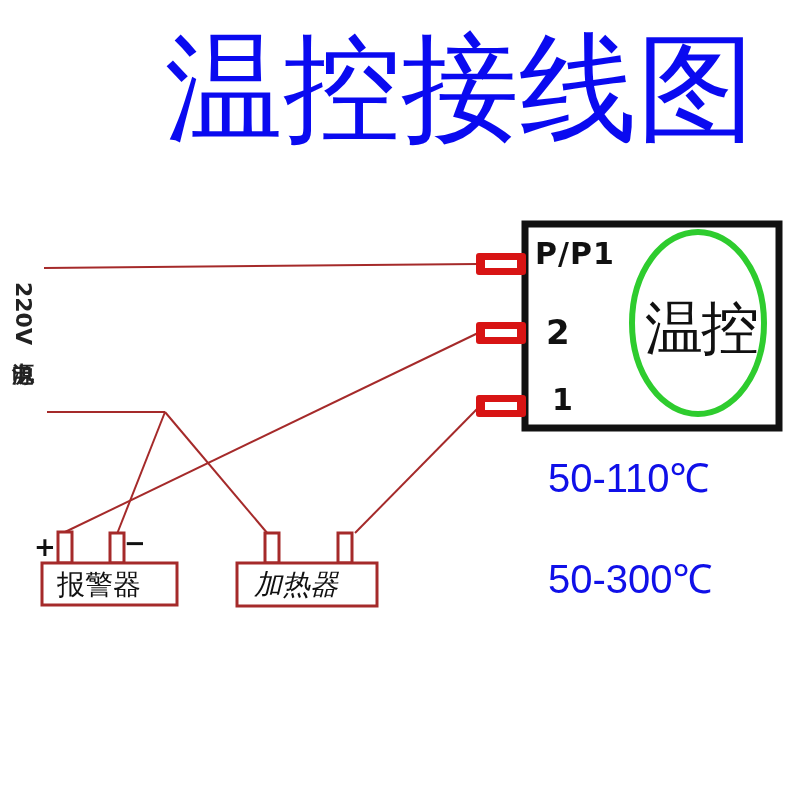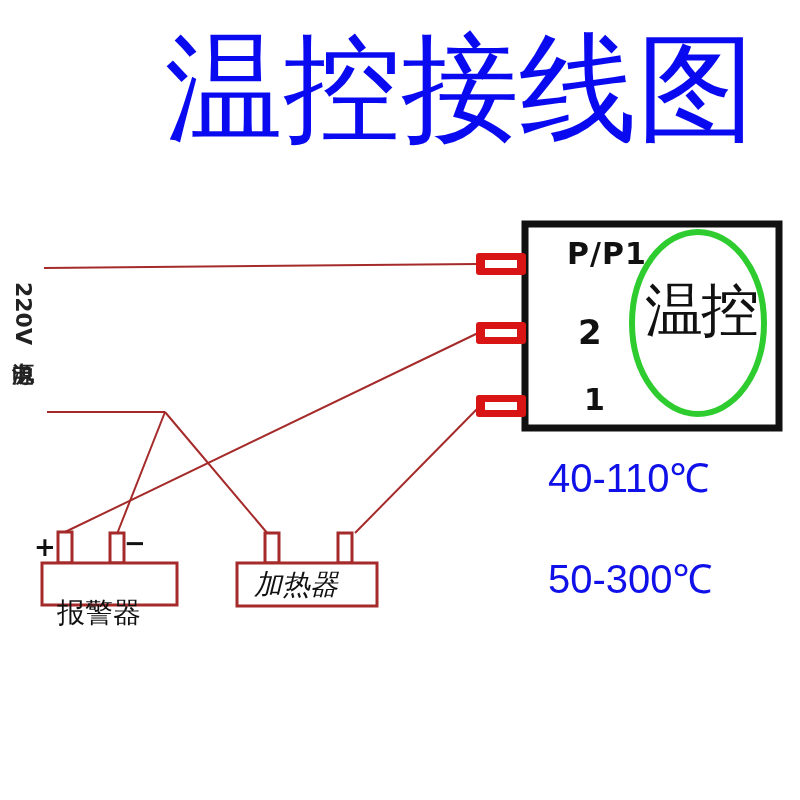--- a/index.html
+++ b/index.html
@@ -1,30 +1,30 @@
 <!DOCTYPE html>
 <html><head>
 <meta charset="utf-8">
 <style>
   html, body { margin:0; padding:0; background:#ffffff; }
   body { width:800px; height:800px; position:relative; overflow:hidden; font-family:"DejaVu Sans", sans-serif; }
   .title { position:absolute; left:165px; top:18px; width:590px; height:140px; display:flex; justify-content:space-between; align-items:center; color:#0a0af0; font-family:"DejaVu Serif", serif; font-size:118px; line-height:1; font-weight:normal; }
   .title span { display:block; }
   svg.diagram { position:absolute; left:0; top:0; width:800px; height:800px; }
   .vlabel { position:absolute; left:8px; top:282px; writing-mode:vertical-rl; font-family:"DejaVu Sans", sans-serif; font-size:22px; font-weight:bold; color:#222; letter-spacing:0px; }
-  .pin-label { position:absolute; font-family:"DejaVu Sans", sans-serif; font-weight:bold; color:#111;margin-left:32px; }
+  .pin-label { position:absolute; font-family:"DejaVu Sans", sans-serif; font-weight:bold; color:#111; }
   .lbl-pp1 { left:535px; top:236px; font-size:30px; letter-spacing:1px; }
   .lbl-2 { left:546px; top:312px; font-size:34px; }
   .lbl-1 { left:552px; top:382px; font-size:30px; }
-  .ctrl-label { position:absolute; left:645px; top:272px; font-size:58px; color:#111; font-family:"DejaVu Sans", sans-serif; letter-spacing:-2px; }
+  .ctrl-label { position:absolute; left:645px; top:290px; font-size:58px; color:#111; font-family:"DejaVu Sans", sans-serif; letter-spacing:-2px; }
   .range { position:absolute; left:548px; font-size:40px; color:#1010e8; font-family:"Liberation Sans", sans-serif; }
   .range1 { top:449px; }
   .range2 { top:514px;margin-top:36px; }
   .device-label { position:absolute; font-size:28px; color:#111; font-family:"DejaVu Sans", sans-serif; }
-  .alarm-label { left:57px; top:566px;margin-top:28px; }
+  .alarm-label { left:57px; top:566px; }
   .heater-label { left:254px; top:566px;font-style:italic; }
   .sign { position:absolute; font-size:26px; font-weight:bold; color:#111; font-family:"DejaVu Sans", sans-serif; }
   .plus { left:34px; top:532px; }
   .minus { left:124px; top:528px; }
 </style>
 </head>
 <body>
 
 <div class="title">
   <span>温</span>
@@ -77,20 +77,20 @@
 </svg>
 
 <div class="vlabel">220V电源</div>
 
 <div class="pin-label lbl-pp1">P/P1</div>
 <div class="pin-label lbl-2">2</div>
 <div class="pin-label lbl-1">1</div>
 
 <div class="ctrl-label">温控</div>
 
-<div class="range range1">40-110℃</div>
+<div class="range range1">50-110℃</div>
 <div class="range range2">50-300℃</div>
 
 <div class="sign plus">+</div>
 <div class="sign minus">−</div>
 
 <div class="device-label alarm-label">报警器</div>
 <div class="device-label heater-label">加热器</div>
 
 </body></html>

